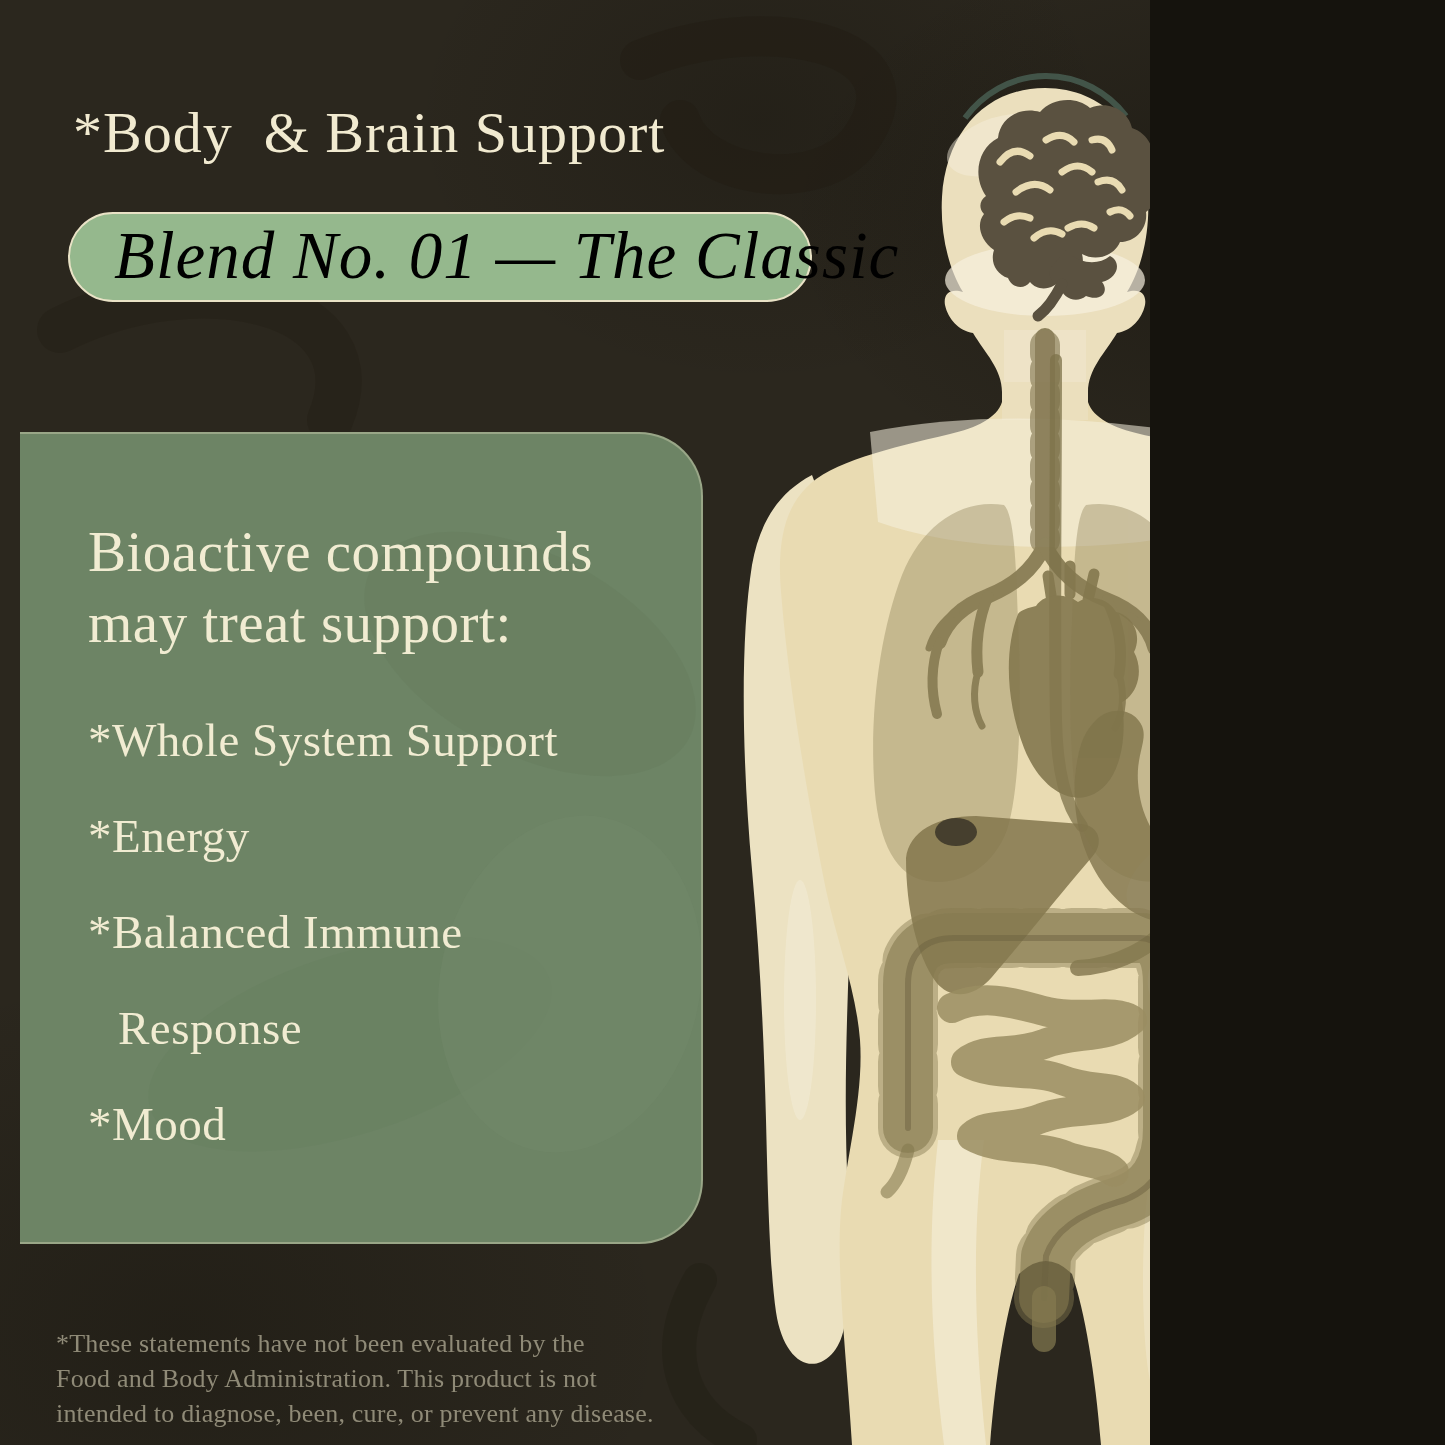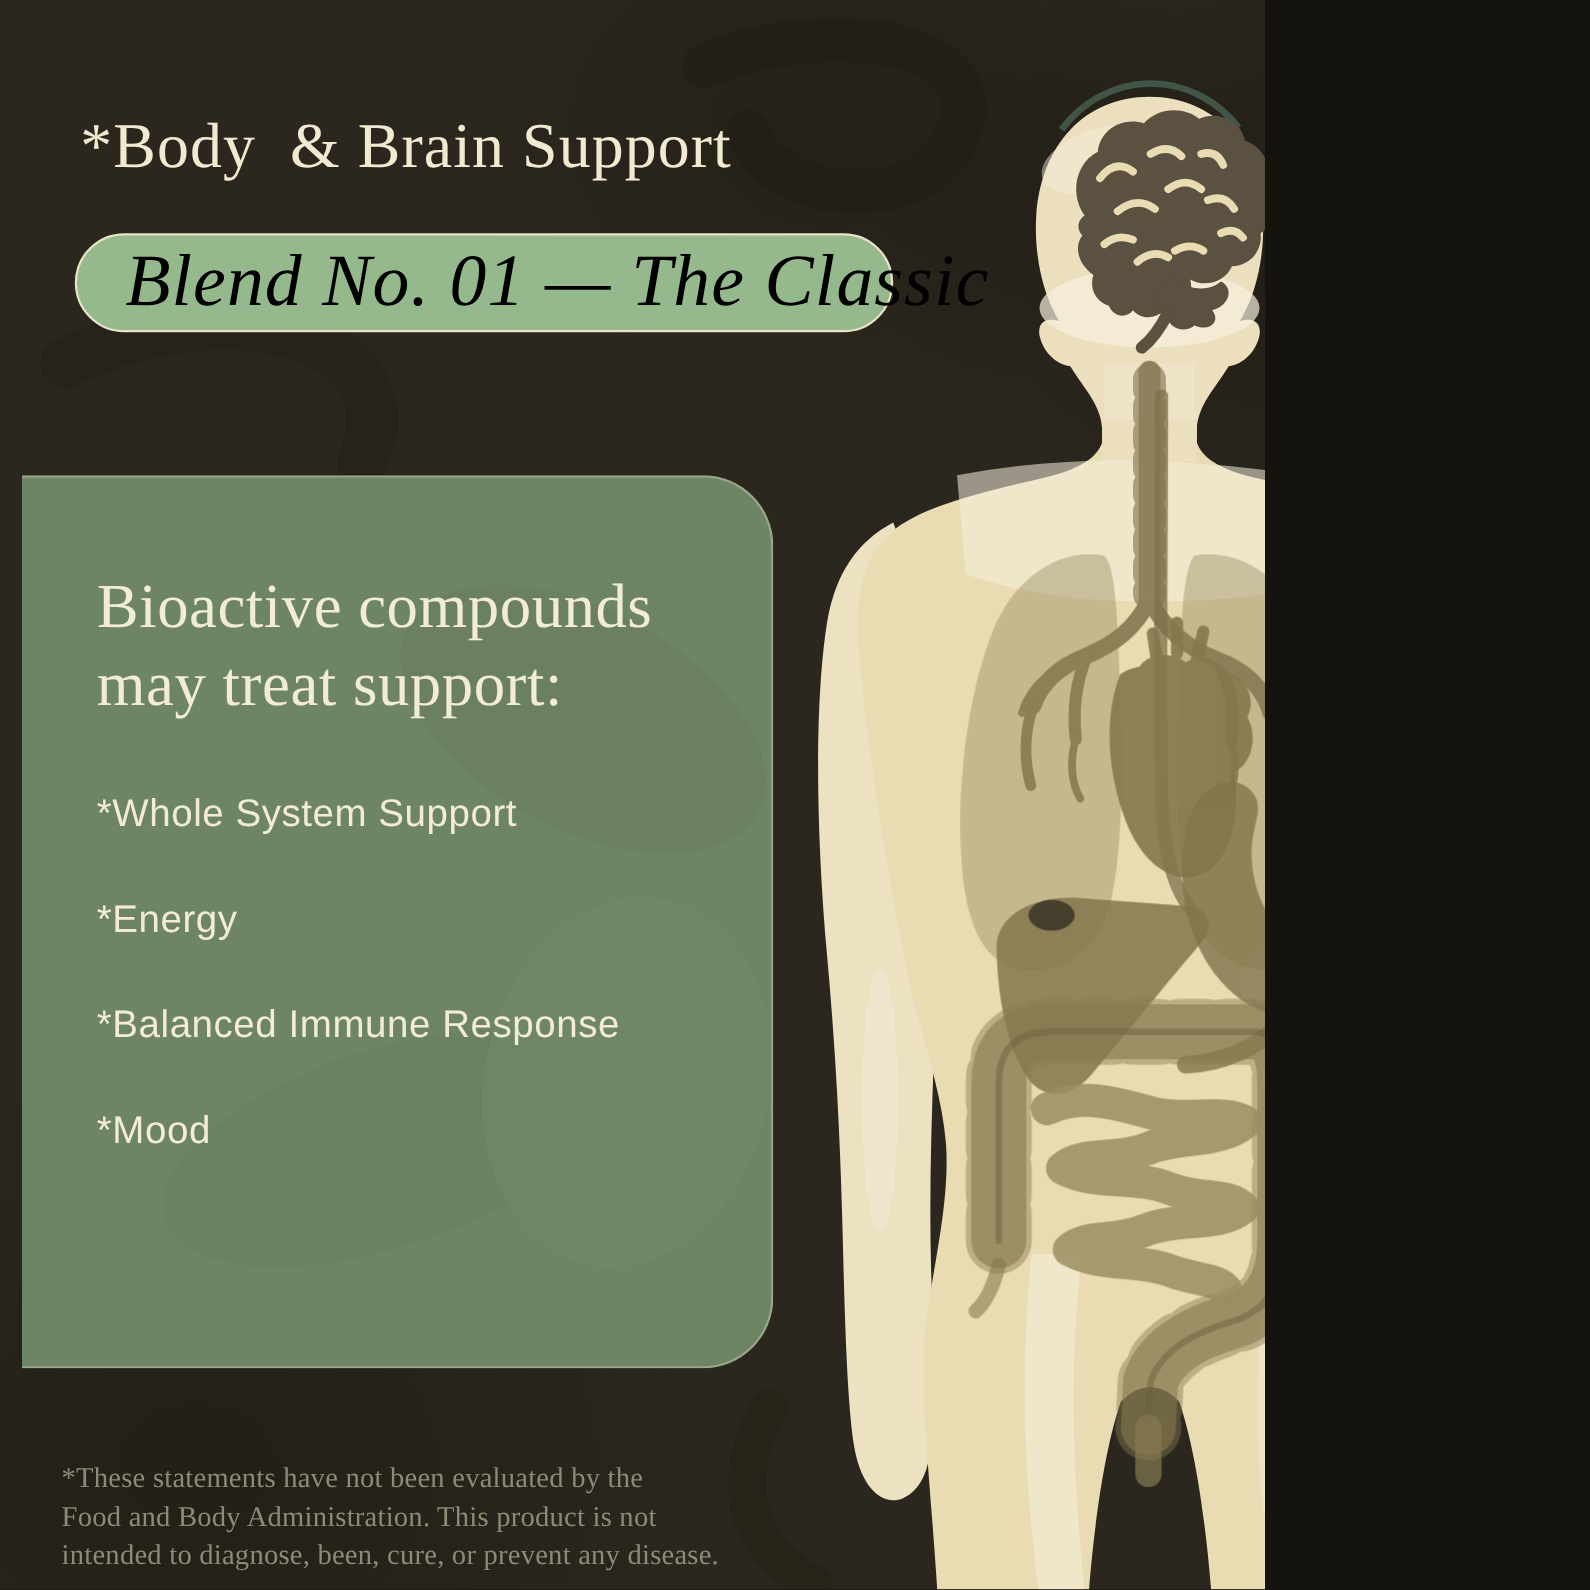--- a/index.html
+++ b/index.html
@@ -42,22 +42,22 @@
     margin-left:20px;
   }
   .panel-tex{position:absolute;border-radius:50%;pointer-events:none;}
   .panel-heading{
     position:relative;margin:82px 0 0 68px;
     font-size:57px;line-height:71px;color:#f1ecd2;letter-spacing:.5px;
   }
   .benefits-list{
     position:relative;
     list-style:none;margin:34px 0 0 68px;padding:0;width:560px;
-    font-family:Liberation Sans, sans-serif;
-    font-size:35px;line-height:96px;color:#f1ecd2;letter-spacing:.5px;
+    font-family:Liberation Serif, serif;
+    font-size:47px;line-height:96px;color:#f1ecd2;letter-spacing:.5px;
   }
   .benefits-list li{text-indent:-30px;padding-left:30px;}
   .disclaimer{
     position:absolute;left:56px;top:1326px;
     font-family:Liberation Serif, serif;
     font-size:26px;line-height:35px;color:#8f8a77;letter-spacing:.2px;
   }
   .brand-logo{position:absolute;left:1284px;top:92px;width:81px;height:93px;}
 </style>
 </head>

